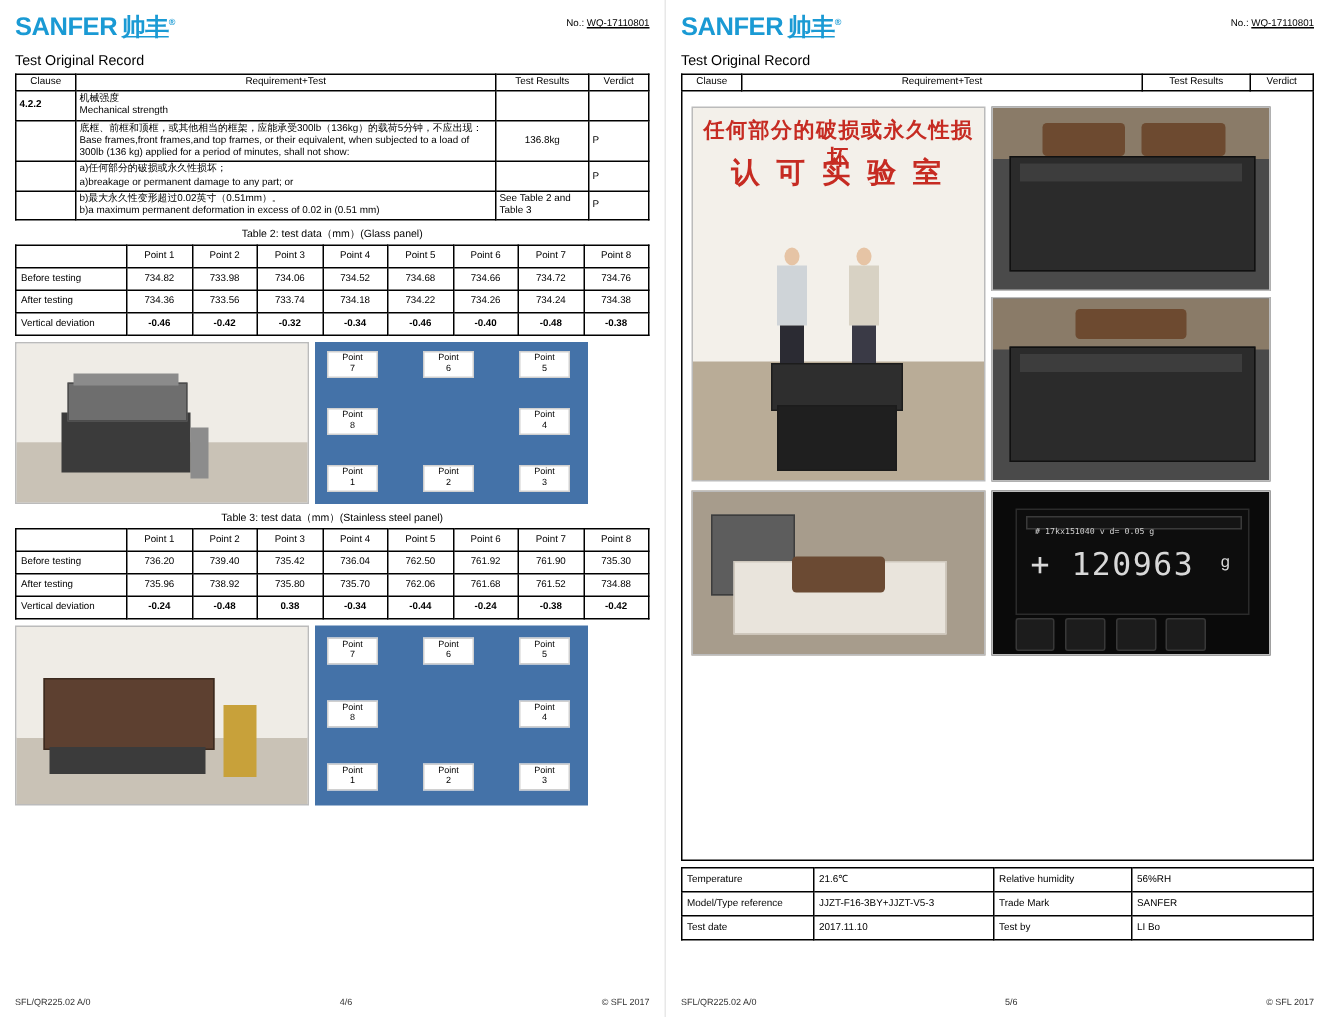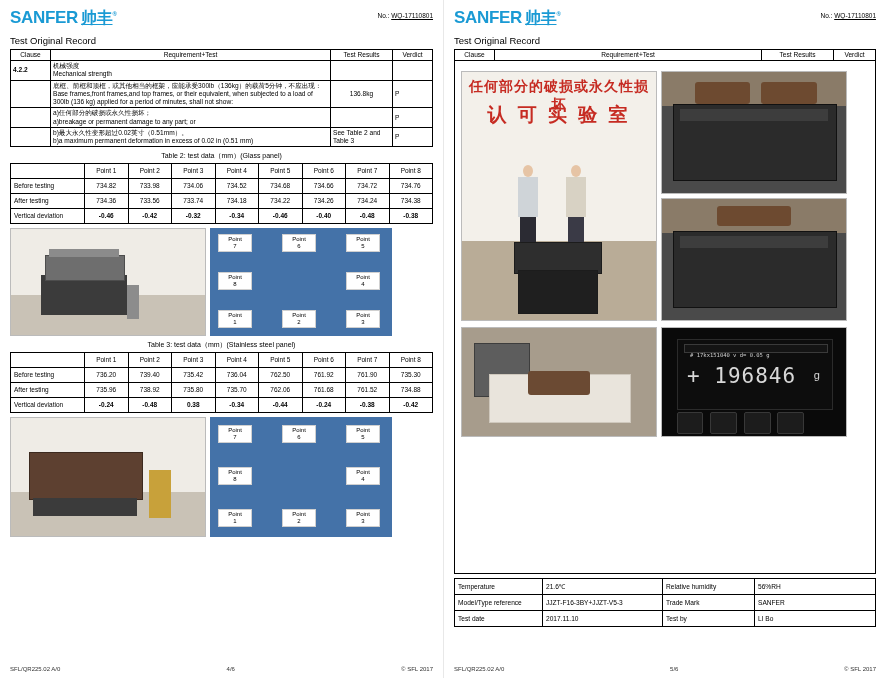--- a/index.html
+++ b/index.html
@@ -485,21 +485,21 @@
     <div class="photo-row" style="margin-top:6px;">
       <div class="rphoto ph-scale" style="width:196px;height:110px;">
         <div class="machine"></div>
         <div class="mat"></div>
         <div class="weightblk"></div>
       </div>
       <div class="rphoto ph-display" style="width:186px;height:110px;">
         <div class="screen">
           <div class="bar"></div>
           <div class="smalltop"># 17kx151040 v   d=  0.05 g</div>
-          <div class="readout">+ 196846</div>
+          <div class="readout">+ 120963</div>
           <div class="unit">g</div>
         </div>
         <div class="keys">
           <span class="key"></span>
           <span class="key"></span>
           <span class="key"></span>
           <span class="key"></span>
           <span class="key"></span>
         </div>
       </div>

